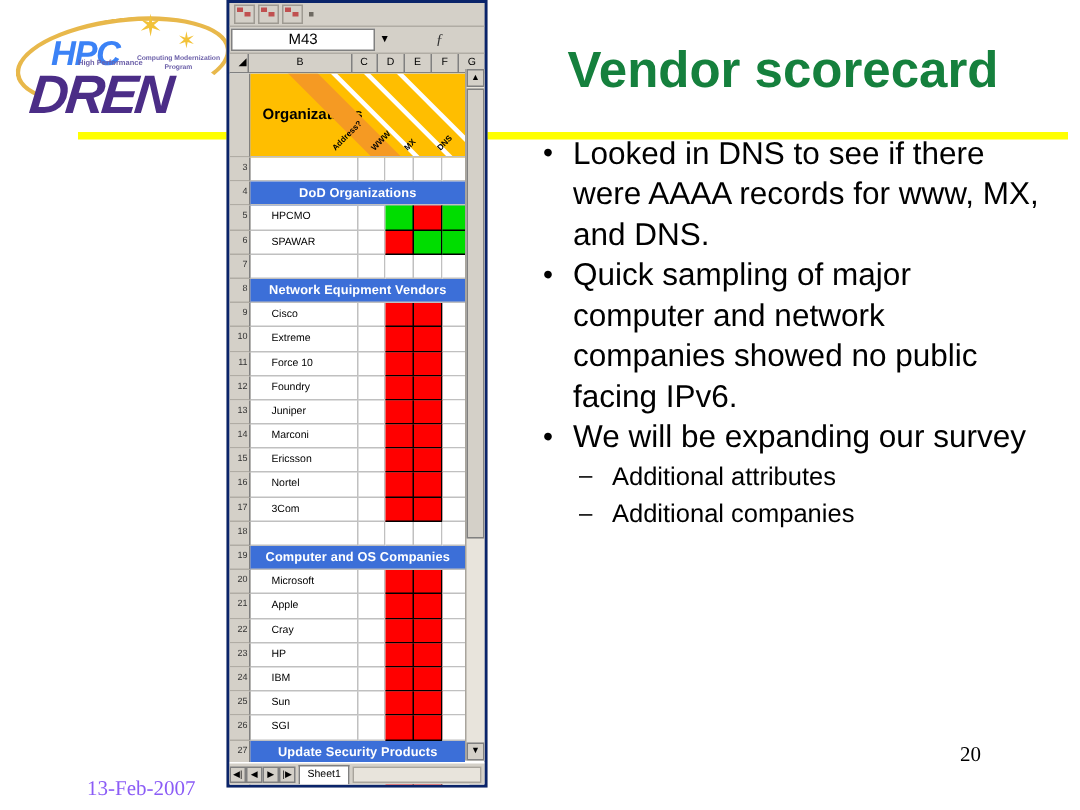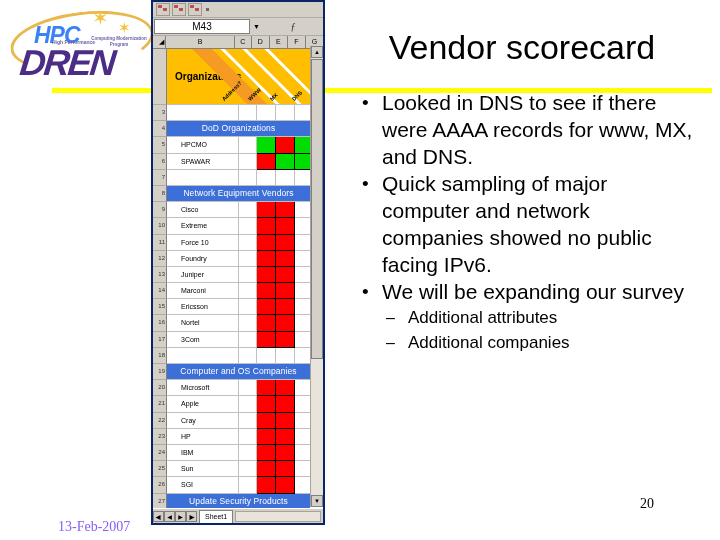--- a/index.html
+++ b/index.html
@@ -77,24 +77,25 @@
     font-family: "Liberation Sans", sans-serif;
     transform: skewX(-6deg);
   }
 
   
   #title {
     position: absolute;
     left: 330px; top: 28px;
     width: 384px;
     font-size: 34px;
-    color: #000000;
+    color: #15803d;
     text-align: center;
     letter-spacing: 0px;
     white-space: nowrap;
+    font-weight: bold;
   }
   #title-rule {
     position: absolute;
     left: 52px; top: 88px;
     width: 660px; height: 5px;
     background: #FFFF00;
   }
 
   
   #bullets {
@@ -286,21 +287,21 @@
   .c-mark { width: 19px; }
   .c-tail { width: 18px; border-right: none; }
   .red   { background: #FF0000; border-right: 1px solid #000; border-bottom: 1px solid #000; }
   .green { background: #00DD00; border-right: 1px solid #000; border-bottom: 1px solid #000; }
   .white { background: #FFFFFF; }
   .banner {
     flex: 1;
     background: #3C6FD8;
     color: #FFFFFF;
     font-size: 8.5px;
-    font-weight: normal;
+    font-weight: bold;
     text-align: center;
     line-height: 15px;
     border-bottom: 1px solid #C0C0C0;
     letter-spacing: 0.1px;
   }
 
   
   #hdr-block {
     display: flex;
     height: 56px;

